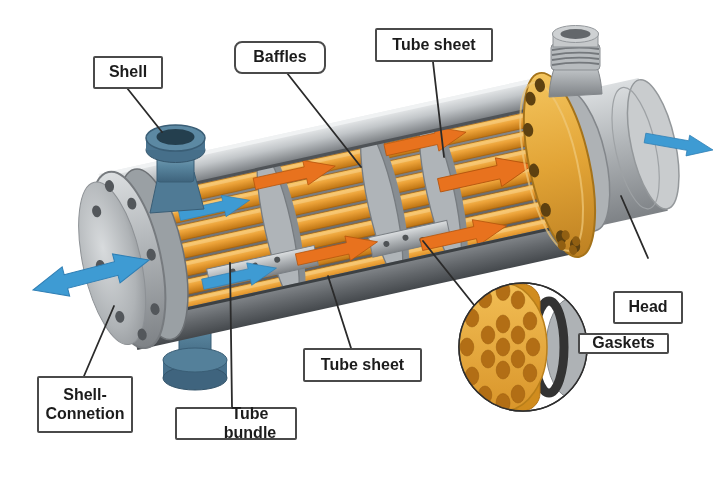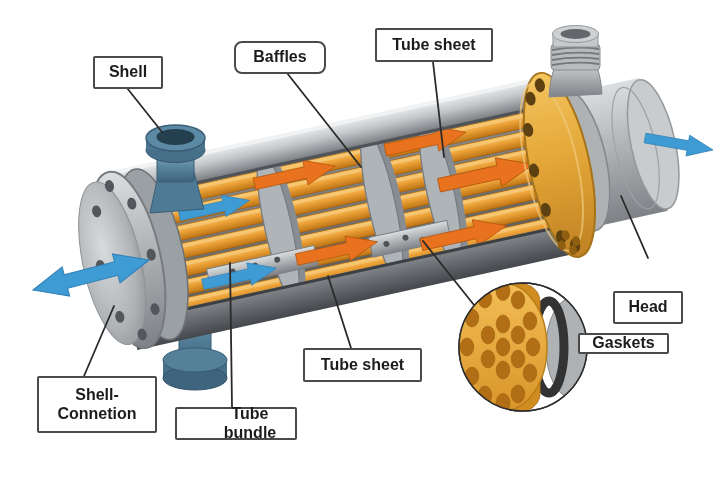--- a/index.html
+++ b/index.html
@@ -271,16 +271,16 @@
   </g>
 </svg>
 
 <div class="label" style="left:93px;top:56px;width:70px;height:33px;text-align:center;"><span>Shell</span></div>
 <div class="label" style="left:234px;top:41px;width:92px;height:33px;border-radius:8px;"><span>Baffles</span></div>
 <div class="label" style="left:375px;top:28px;width:118px;height:34px;"><span>Tube sheet</span></div>
 <div class="label" style="left:613px;top:252px;width:70px;height:33px;margin-top:39px;"><span>Head</span></div>
 <div class="label" style="left:578px;top:333px;width:91px;height:21px;"><span>Gaskets</span></div>
 <div class="label" style="left:303px;top:348px;width:119px;height:34px;"><span>Tube sheet</span></div>
 <div class="label" style="left:175px;top:407px;width:122px;height:33px;padding-left:28px;"><span>Tube bundle</span></div>
-<div class="label" style="left:37px;top:376px;width:120px;height:57px;"><span>Shell-
+<div class="label" style="left:37px;top:376px;width:96px;height:57px;"><span>Shell-
 Connetion</span></div>
 
 </div>
 
 </body></html>

